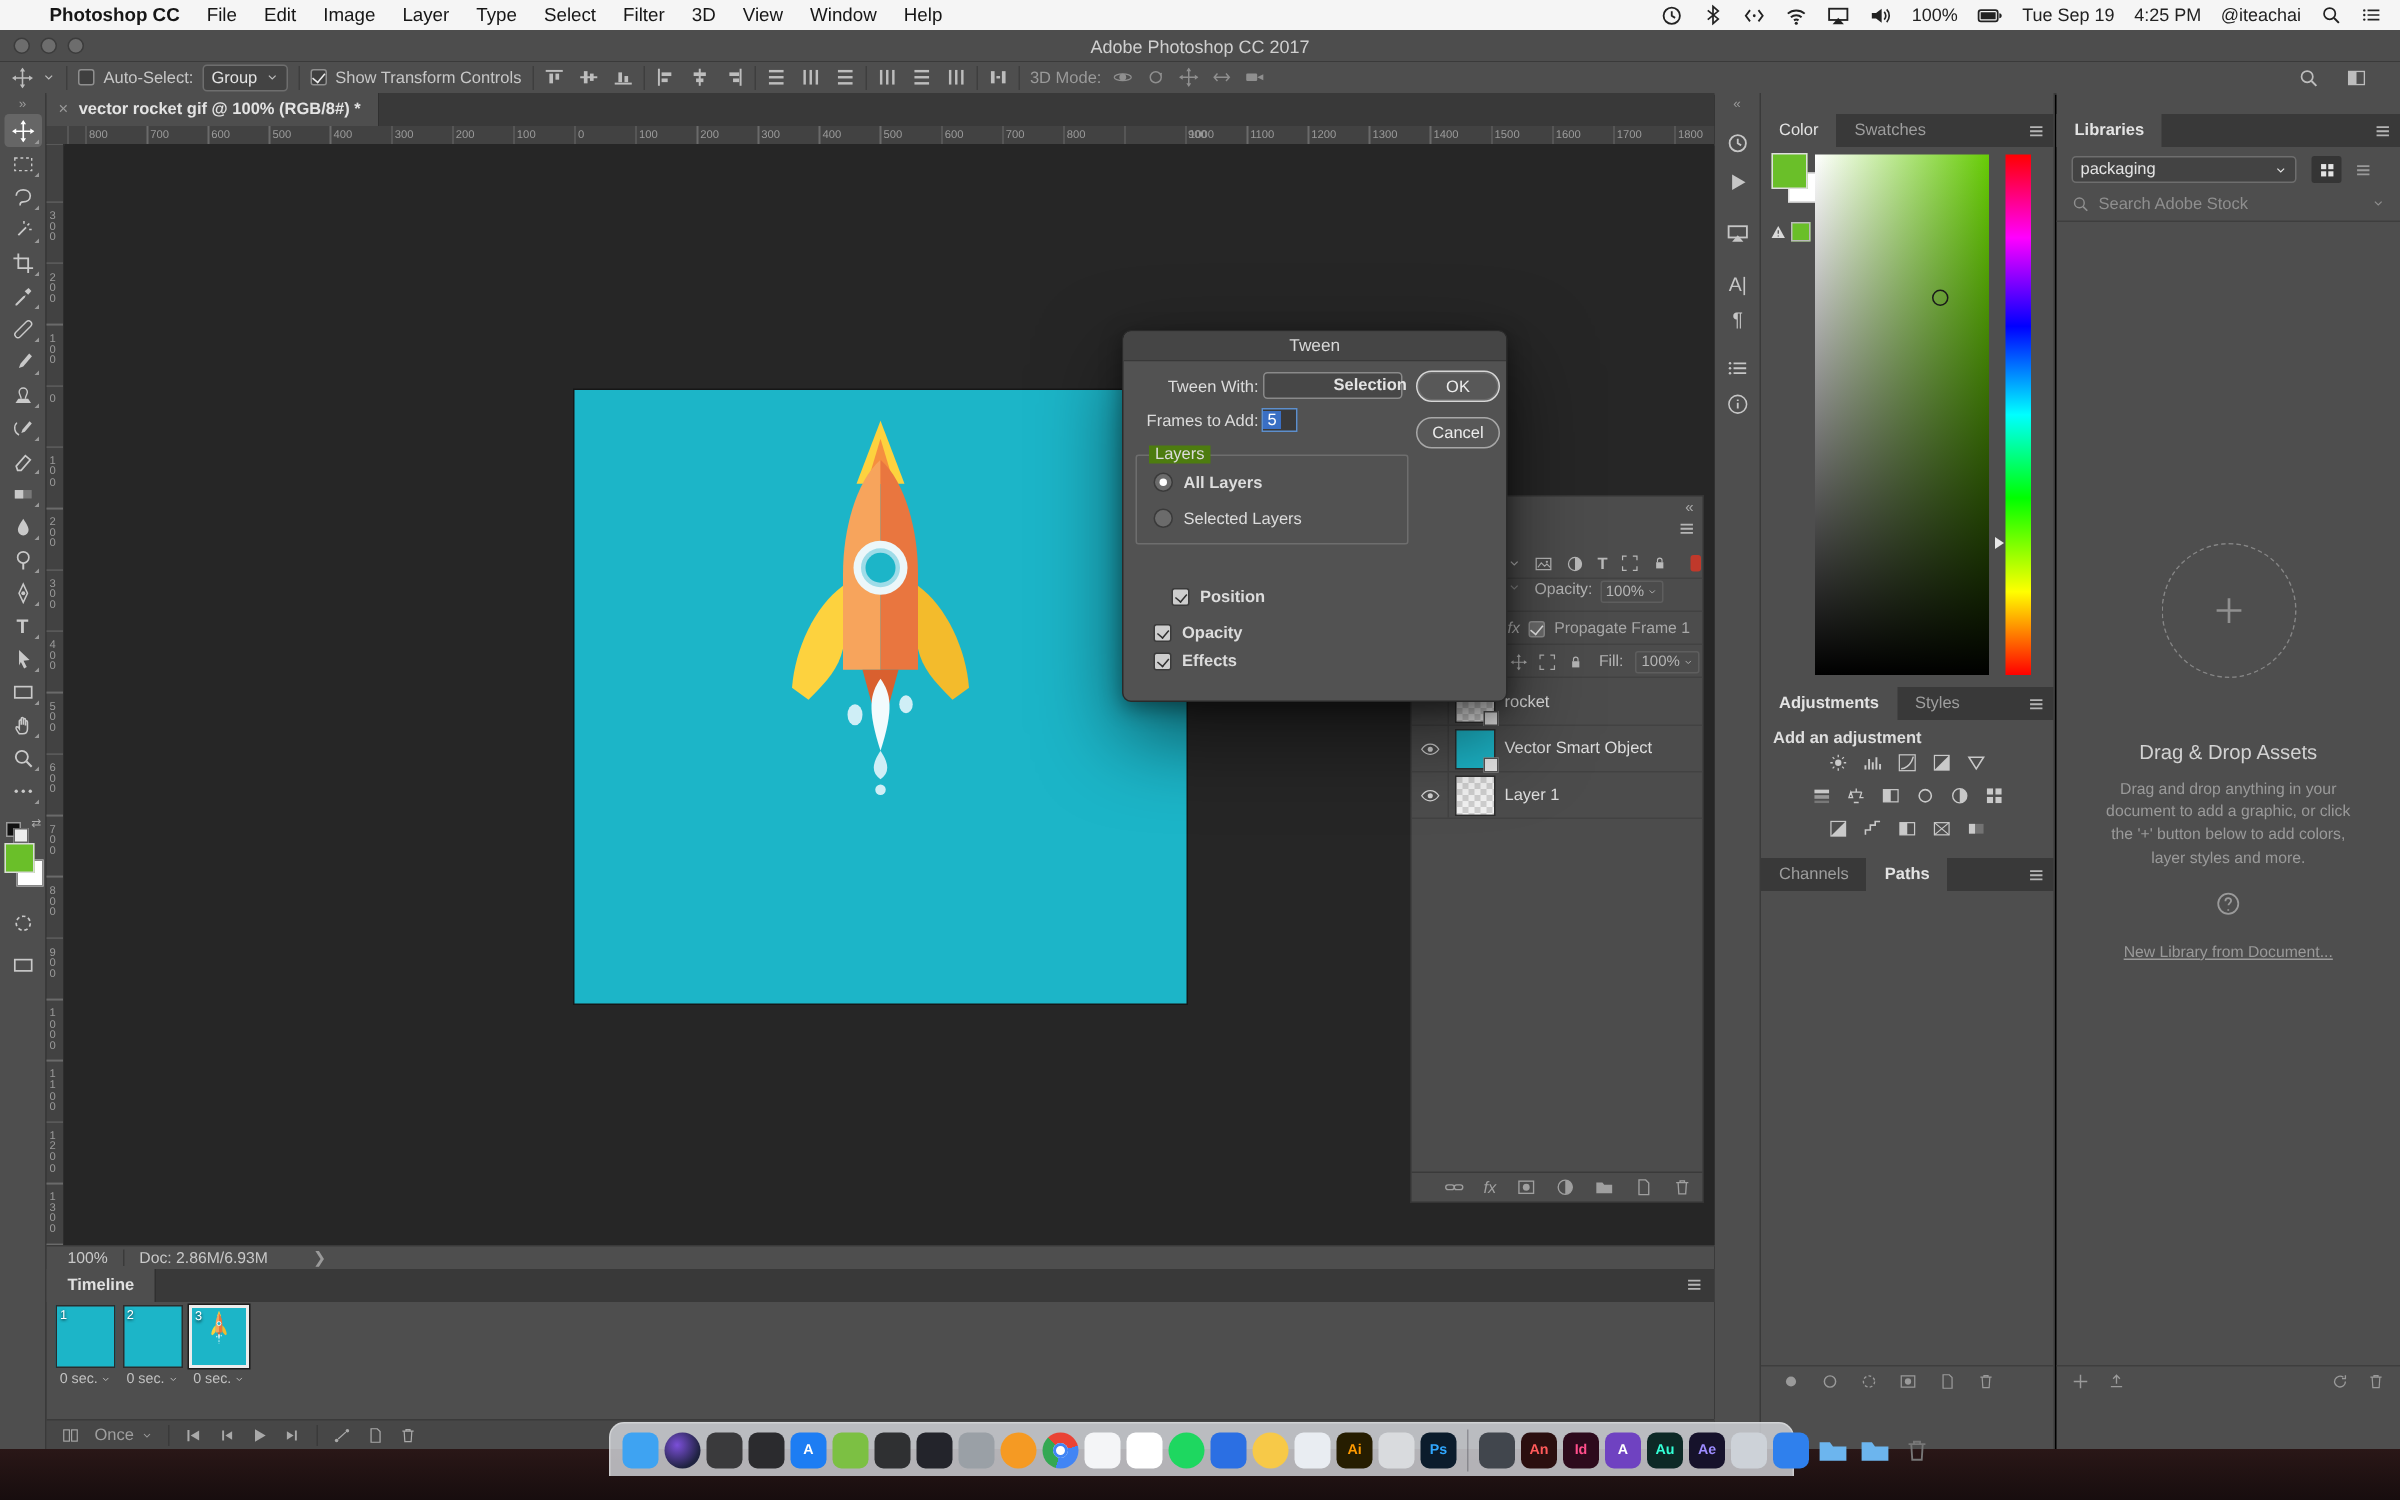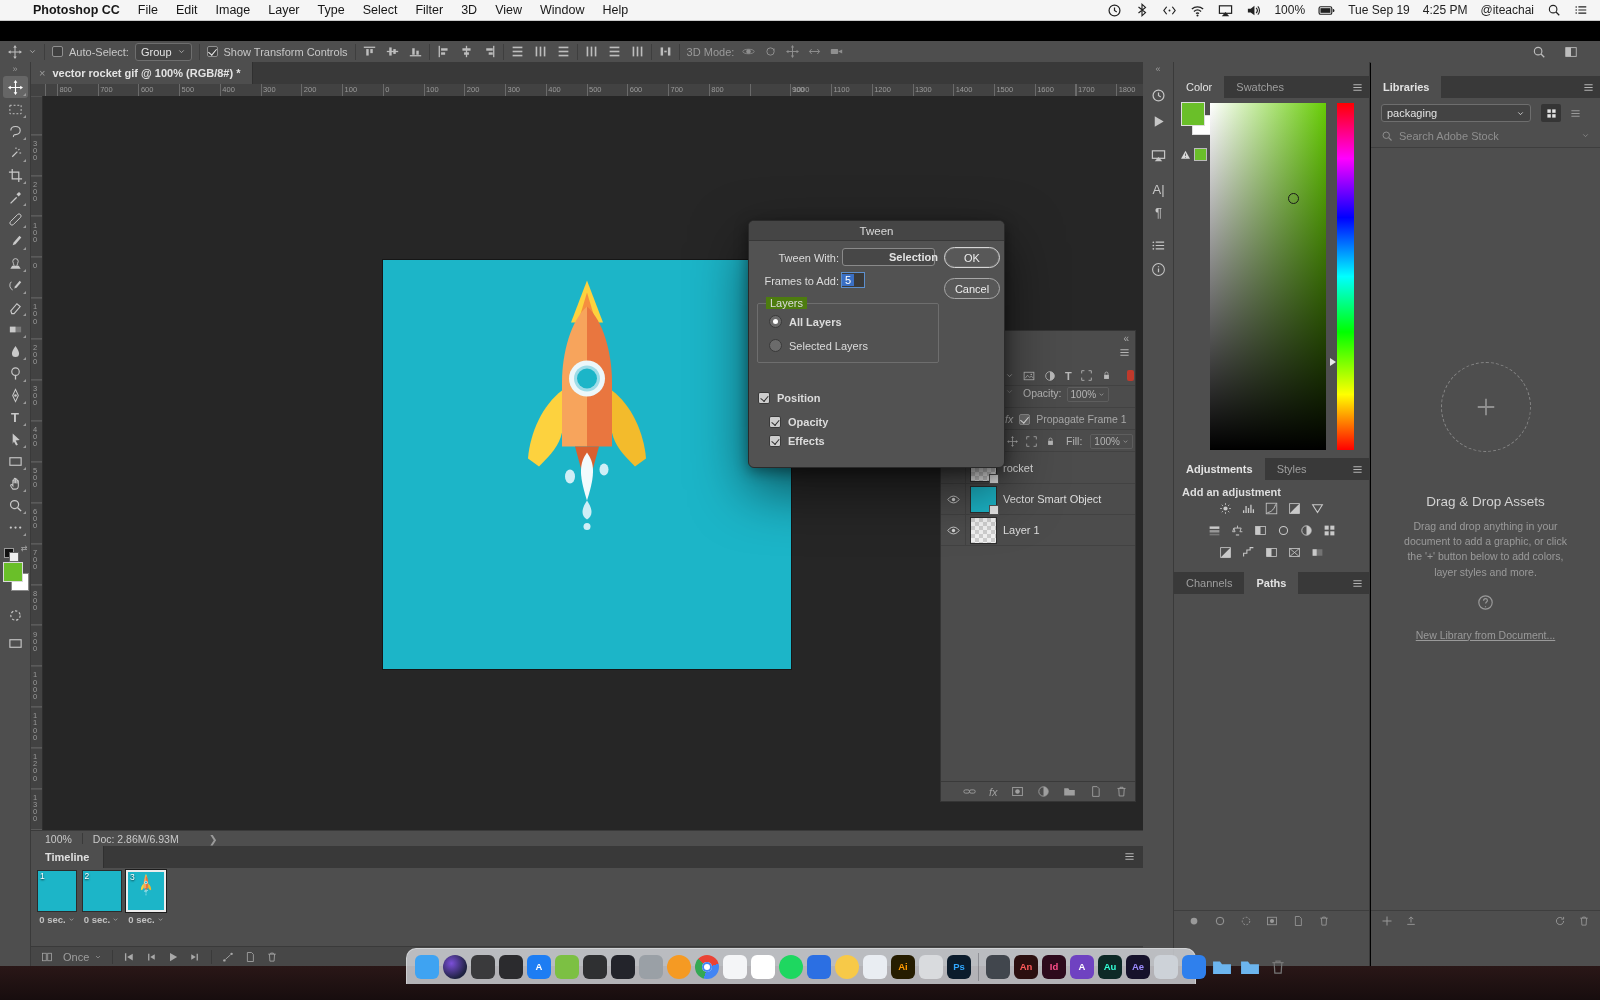--- a/index.html
+++ b/index.html
@@ -53,21 +53,21 @@
   #artwork{position:absolute;left:340px;top:164px;width:408px;height:409px;box-shadow:0 0 0 1px rgba(0,0,0,.4);}
   
   #statusbar{position:absolute;left:31px;top:830px;width:1112px;height:16px;background:#4e4e4e;border-top:1px solid #3a3a3a;
     display:flex;align-items:center;color:#c9c9c9;font-size:10.5px;box-sizing:border-box;}
   #timeline{position:absolute;left:31px;top:846px;width:1112px;height:120px;background:#4e4e4e;}
   #tl-tabstrip{position:absolute;left:0;top:0;width:100%;height:22px;background:#393939;}
   #tl-tab{position:absolute;left:0;top:0;height:22px;background:#4e4e4e;display:flex;align-items:center;padding:0 14px;color:#e0e0e0;border-right:1px solid #303030;}
   .frame{position:absolute;top:24px;width:40px;height:42px;box-sizing:border-box;border:1px solid #2c2c2c;background:#1cb5c8;overflow:hidden;}
   .frame.sel{border:2px solid #ececec;box-shadow:0 0 0 1px #1c1c1c;}
   .fnum{position:absolute;left:2px;top:0px;color:#fff;font-size:8.5px;text-shadow:0 1px 2px rgba(0,0,0,.8);}
-  .fdur{position:absolute;top:68px;width:46px;text-align:center;color:#c2c2c2;font-size:9.5px;display:flex;align-items:center;justify-content:center;gap:2px;font-weight:bold;}
+  .fdur{position:absolute;top:68px;width:46px;text-align:center;color:#c2c2c2;font-size:9.5px;display:flex;align-items:center;justify-content:center;gap:2px;}
   #tl-controls{position:absolute;left:0;top:100px;width:100%;height:20px;background:#474747;border-top:1px solid #3a3a3a;
     display:flex;align-items:center;gap:10px;padding-left:10px;color:#a9a9a9;box-sizing:border-box;}
   .tlc-sep{width:1px;height:14px;background:#3a3a3a;}
   
   #layers{position:absolute;left:940px;top:330px;width:196px;height:472px;background:#4c4c4c;border:1px solid #353535;box-sizing:border-box;}
   .lp-row{position:absolute;left:0;width:100%;box-sizing:border-box;}
   .lrow{position:absolute;left:0;width:100%;height:31px;border-bottom:1px solid #424242;box-sizing:border-box;}
   .eyecol{position:absolute;left:0;top:0;width:24px;height:100%;border-right:1px solid #424242;display:flex;align-items:center;justify-content:center;color:#d2d2d2;}
   .thumb{position:absolute;left:30px;top:3px;width:25px;height:25px;box-shadow:0 0 0 1px #2e2e2e;}
   .checker{background:conic-gradient(#f2f2f2 90deg,#cfcfcf 90deg 180deg,#f2f2f2 180deg 270deg,#cfcfcf 270deg) 0 0/8px 8px;}
@@ -209,20 +209,28 @@
           <svg viewBox="0 0 16 16" width="14" height="14">
             <path d="M5 4.5h9M5 8h9M5 11.5h9" stroke="currentColor" stroke-width="1.3"></path>
             <circle cx="2.5" cy="4.5" r=".9" fill="currentColor"></circle>
             <circle cx="2.5" cy="8" r=".9" fill="currentColor"></circle>
             <circle cx="2.5" cy="11.5" r=".9" fill="currentColor"></circle>
           </svg>
         </span>
       </div>
   </div>
 
+  <div id="titlebar">
+    <div class="tlights">
+      <div class="tlight"></div>
+      <div class="tlight"></div>
+      <div class="tlight"></div>
+    </div>
+    <div id="win-title">Adobe Photoshop CC 2017</div>
+  </div>
 
   <div id="optionsbar">
       <div class="obar-group" style="padding-left: 8px;">
         <span class="oicon">
           <svg viewBox="0 0 16 16" width="14" height="14">
             <path d="M8 1.5v13M1.5 8h13" stroke="currentColor" stroke-width="1.2"></path>
             <path d="M8 0l2 3H6zM8 16l2-3H6zM0 8l3-2v4zM16 8l-3-2v4z" fill="currentColor"></path>
           </svg>
         </span>
         <span class="oicon">
@@ -1310,21 +1318,21 @@
     </div>
     <div class="dlgrow" style="left:20px;top:94px;">
       <span class="radio on"></span>
       <span style="font-weight:bold;">All Layers</span>
     </div>
     <div class="dlgrow" style="left:20px;top:118px;">
       <span class="radio"></span>
       <span>Selected Layers</span>
     </div>
 
-    <div class="dlgrow" style="left:9px;top:171px;">
+    <div class="dlgrow" style="left:32px;top:171px;">
       <span class="dlg-check"></span>
       <span style="font-weight:bold;">Position</span>
     </div>
     <div class="dlgrow" style="left:20px;top:195px;">
       <span class="dlg-check"></span>
       <span style="font-weight:bold;">Opacity</span>
     </div>
     <div class="dlgrow" style="left:20px;top:214px;">
       <span class="dlg-check"></span>
       <span style="font-weight:bold;">Effects</span>

